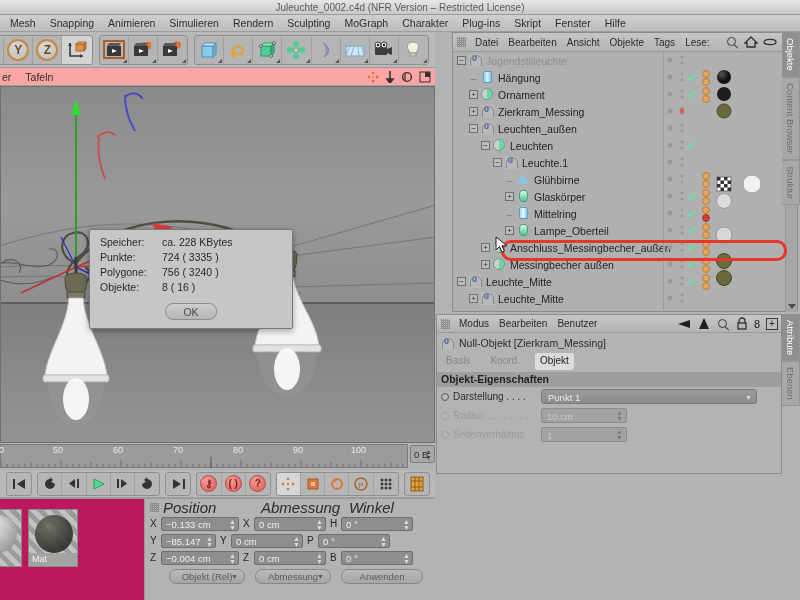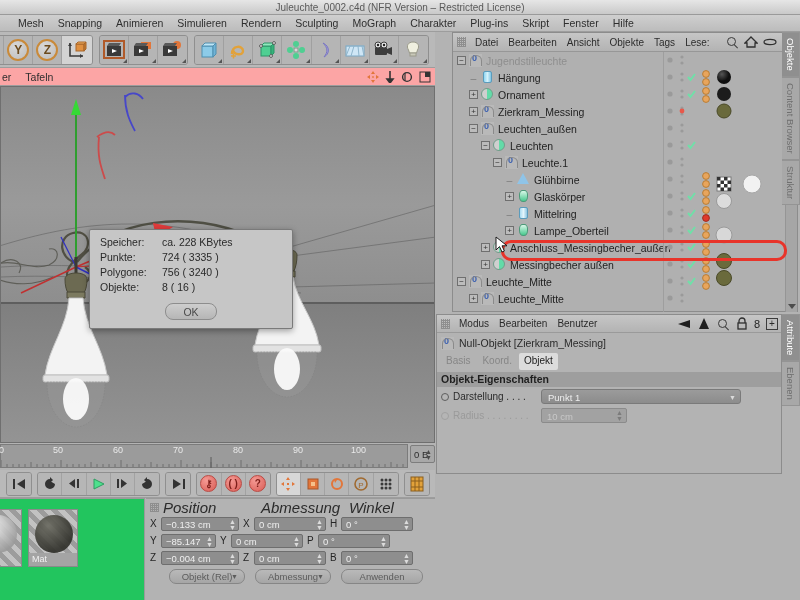--- a/index.html
+++ b/index.html
@@ -21,21 +21,21 @@
     display:flex; align-items:center; justify-content:center;
     font-size:10px; color:#5a5a5a;
   }
 
   
   .menubar {
     height:17px; width:100%;
     background:linear-gradient(to bottom,#cfcfcf,#bcbcbc);
     border-bottom:1px solid #9d9d9d;
     display:flex; align-items:center;
-    padding-left:16px;
+    padding-left:8px;
     position:relative;
   }
   .menuitem {
     padding:0 7px; font-size:10.5px; color:#2e2e2e; line-height:17px;
     white-space:nowrap; cursor:default;
   }
   .menuitem:first-child { padding-left:2px; }
   .layout-group {
     position:absolute; right:4px; top:0; height:17px;
     display:flex; align-items:center; gap:4px;
@@ -176,21 +176,21 @@
   .redic {
     width:17px;height:17px;border-radius:50%;
     background:radial-gradient(circle at 35% 30%,#f59a94,#d85c55);
     border:1px solid #b94a44; display:flex;align-items:center;justify-content:center;
     color:#7d1e1a; font-size:10px; font-weight:bold;
   }
 
   
   .matpanel {
     position:absolute; left:0; top:498px; width:145px; height:102px;
-    background:#22c55e; border-top:1px solid #9a9a9a; border-right:1px solid #9a9a9a;
+    background:#be185d; border-top:1px solid #9a9a9a; border-right:1px solid #9a9a9a;
   }
   .matswatch {
     position:absolute; width:50px; height:58px;
     background:repeating-linear-gradient(45deg,#c2c2c2 0 5px,#9c9c9c 5px 10px);
     border:1px solid #8a8a8a;
   }
   .matswatch .lbl {
     position:absolute; left:0; bottom:0; width:100%; height:13px;
     background:#a4a4a4; color:#f0f0f0; font-size:9px; line-height:13px; padding-left:3px;
   }
@@ -330,21 +330,21 @@
     background:#b3b3b3; border:1px solid #8c8c8c;
   }
   .at-head {
     height:18px; display:flex; align-items:center;
     background:linear-gradient(to bottom,#c6c6c6,#b3b3b3);
     border-bottom:1px solid #9a9a9a; position:relative;
   }
   .at-head .mi { font-size:10px; padding:0 5px; }
   .at-head .icons { position:absolute; right:3px; display:flex; align-items:center; gap:6px; }
   .at-title { height:20px; display:flex; align-items:center; padding-left:4px; font-size:10.5px; }
-  .at-tabs { display:flex; padding-left:4px; height:17px; gap:2px; }
+  .at-tabs { display:flex; padding-left:4px; height:17px; gap:10px; }
   .at-tab {
     font-size:10px; padding:0 5px; line-height:16px; color:#868686;
     border-radius:2px;
   }
   .at-tab.on { background:#dcdcdc; color:#1c1c1c; }
   .at-section {
     height:15px; background:#9e9e9e; font-size:10.5px; font-weight:bold;
     color:#1f1f1f; line-height:15px; padding-left:4px; margin-top:2px;
   }
   .at-row { height:19px; display:flex; align-items:center; padding-left:4px; }
@@ -1206,35 +1206,43 @@
       <div class="at-tab">Basis</div>
       <div class="at-tab">Koord.</div>
       <div class="at-tab on">Objekt</div>
     </div>
 
     <div class="at-section">Objekt-Eigenschaften</div>
 
     <div class="at-row">
       <div class="radio"></div>
       <div class="at-lbl">Darstellung . . . .</div>
-      <div class="at-combo" style="width:200px">
+      <div class="at-combo" style="width:216px">
         <span>Punkt 1</span>
         <span class="arw">▼</span>
       </div>
     </div>
 
     <div class="at-row">
       <div class="radio dim"></div>
       <div class="at-lbl dim">Radius . . . . . . . .</div>
       <div class="at-num" style="width:86px">
         <span>10 cm</span>
         <span class="sp">▲<br>▼</span>
       </div>
     </div>
 
+    <div class="at-row">
+      <div class="radio dim"></div>
+      <div class="at-lbl dim">Seitenverhältnis</div>
+      <div class="at-num" style="width:86px">
+        <span>1</span>
+        <span class="sp">▲<br>▼</span>
+      </div>
+    </div>
 
   </div>
 
   <div class="vtabs" style="top:32px">
     <div class="vtab on">Objekte</div>
     <div class="vtab">Content Browser</div>
     <div class="vtab">Struktur</div>
   </div>
   <div class="vtabs" style="top:314px">
     <div class="vtab on">Attribute</div>

